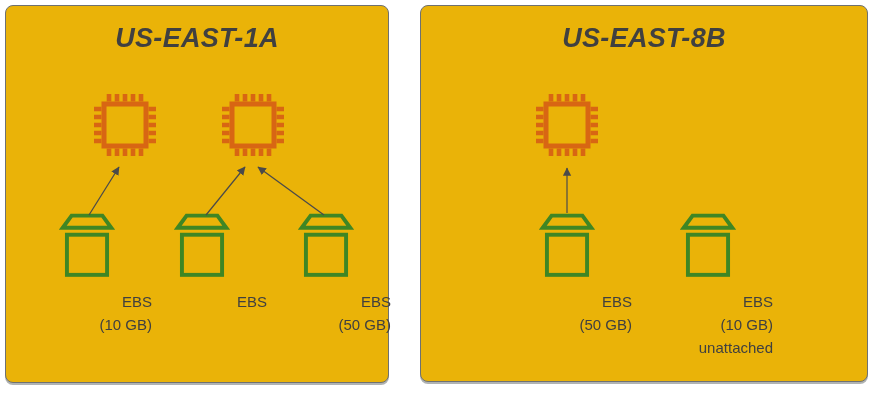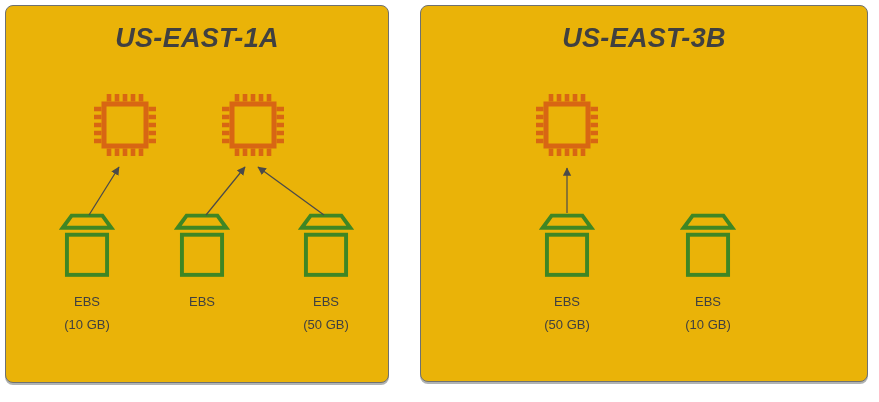--- a/index.html
+++ b/index.html
@@ -26,22 +26,22 @@
   #zone-b{left:420px;top:5px;width:448px;height:377px;}
   .zone-title{
     position:absolute;left:0;top:17px;width:100%;margin:0;
     text-align:center;font-size:27px;font-weight:bold;color:var(--text);
     letter-spacing:0.3px;
   }
   .chip{position:absolute;width:66px;height:66px;}
   .vol{position:absolute;width:56px;height:66px;}
   .chip svg,.vol svg{display:block;width:100%;height:100%;}
   .vol-label{
-    position:absolute;width:130px;text-align:center;
-    font-size:13px;line-height:23px;color:var(--text);
+    position:absolute;width:130px;text-align:right;
+    font-size:15px;line-height:23px;color:var(--text);
   }
   #arrow-overlay{
     position:absolute;left:0;top:0;width:879px;height:402px;
     pointer-events:none;
   }
   .sym-defs{position:absolute;width:0;height:0;overflow:hidden;}
 </style>
 </head>
 <body>
 
@@ -62,21 +62,21 @@
       <path d="M0,0 L7,3.5 L0,7 Z" fill="#4A4A4A"></path>
     </marker>
   </defs>
 </svg>
 
 <section class="zone" id="zone-a">
   <h2 class="zone-title">US-EAST-1A</h2>
 </section>
 
 <section class="zone" id="zone-b">
-  <h2 class="zone-title">US-EAST-3B</h2>
+  <h2 class="zone-title">US-EAST-8B</h2>
 </section>
 
 <div class="chip" style="left:92px;top:92px;">
   <svg viewBox="0 0 66 66" stroke="#D86613">
       <use href="#chip-sym"></use>
     </svg>
 </div>
 <div class="chip" style="left:220px;top:92px;">
   <svg viewBox="0 0 66 66" stroke="#D86613">
       <use href="#chip-sym"></use>
@@ -125,20 +125,21 @@
   <div>EBS</div>
   <div>(50 GB)</div>
 </div>
 <div class="vol-label" style="left:502px;top:290px;">
   <div>EBS</div>
   <div>(50 GB)</div>
 </div>
 <div class="vol-label" style="left:643px;top:290px;">
   <div>EBS</div>
   <div>(10 GB)</div>
+  <div>unattached</div>
 </div>
 
 <svg id="arrow-overlay" viewBox="0 0 879 402">
   <g stroke="#4A4A4A" stroke-width="1.2" fill="none">
     <line x1="89" y1="215" x2="119" y2="167" marker-end="url(#arrowhead)"></line>
     <line x1="206" y1="215" x2="245" y2="167" marker-end="url(#arrowhead)"></line>
     <line x1="324" y1="215" x2="258" y2="167" marker-end="url(#arrowhead)"></line>
     <line x1="567" y1="213" x2="567" y2="168" marker-end="url(#arrowhead)"></line>
   </g>
 </svg>

